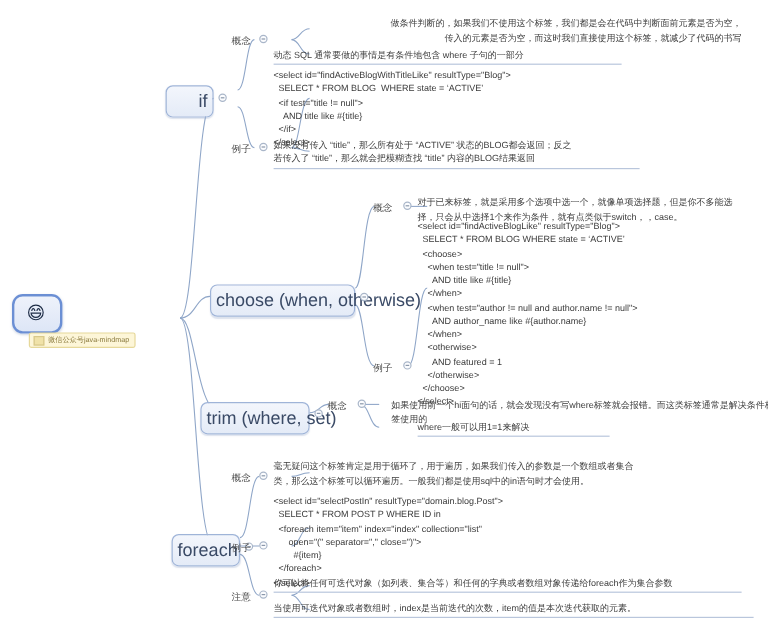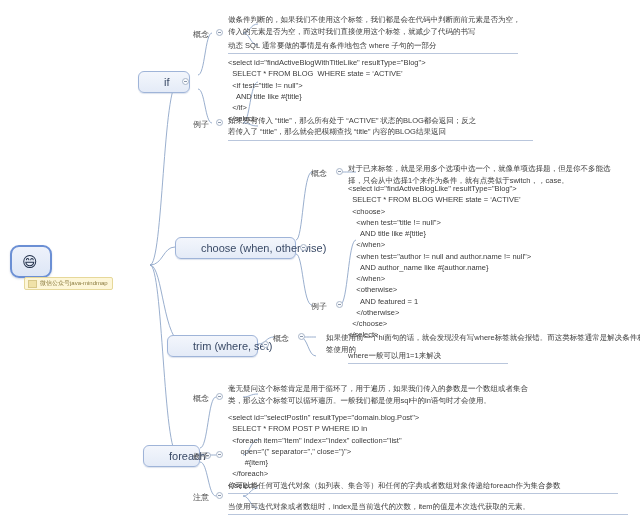--- a/index.html
+++ b/index.html
@@ -69,26 +69,26 @@
     width: 7px;
     height: 6px;
     background: #f0e2a8;
     border: 1px solid #d8c88a;
   }
   
   .branch-node {
     border: 1px solid #9fb4d8;
     border-radius: 6px;
     background: linear-gradient(#f3f6fc, #e4ebf7);
-    padding: 4px 25px;
-    font-size: 11px;
+    padding: 4px 4px;
+    font-size: 15px;
     color: #3a4a66;
     white-space: nowrap;
     box-shadow: 0 1px 1px rgba(140,160,195,0.3);
-    text-align: center;
+    text-align: right;
   }
   
   .sub-label {
     position: absolute;
     font-size: 8px;
     color: #4a4a4a;
     white-space: nowrap;
     text-align: right;
   }
   .collapse-dot {
@@ -192,21 +192,21 @@
     <span>微信公众号java-mindmap</span>
   </div>
 
   <div class="node branch-node" style="left:138px; top:71px; width:40px;">
     <span>if</span>
   </div>
   <div class="collapse-dot" style="left:182px; top:78px;"></div>
 
   <div class="sub-label" style="left:193px; top:29px;">概念</div>
   <div class="collapse-dot" style="left:216px; top:29px;"></div>
-  <div class="leaf-text" style="left:228px; top:14px; width:390px;">做条件判断的，如果我们不使用这个标签，我们都是会在代码中判断面前元素是否为空，
+  <div class="leaf-text" style="left:228px; top:14px; width:390px;text-align:right;">做条件判断的，如果我们不使用这个标签，我们都是会在代码中判断面前元素是否为空，
 传入的元素是否为空，而这时我们直接使用这个标签，就减少了代码的书写</div>
   <div class="leaf-underline" style="left:228px; top:40px; width:290px;">动态 SQL 通常要做的事情是有条件地包含 where 子句的一部分</div>
 
   <div class="sub-label" style="left:193px; top:119px;">例子</div>
   <div class="collapse-dot" style="left:216px; top:119px;"></div>
   <div class="code-block" style="left:228px; top:57px;">&lt;select id="findActiveBlogWithTitleLike" resultType="Blog"&gt;
   SELECT * FROM BLOG  WHERE state = ‘ACTIVE’
   &lt;if test="title != null"&gt;
     AND title like #{title}
   &lt;/if&gt;

